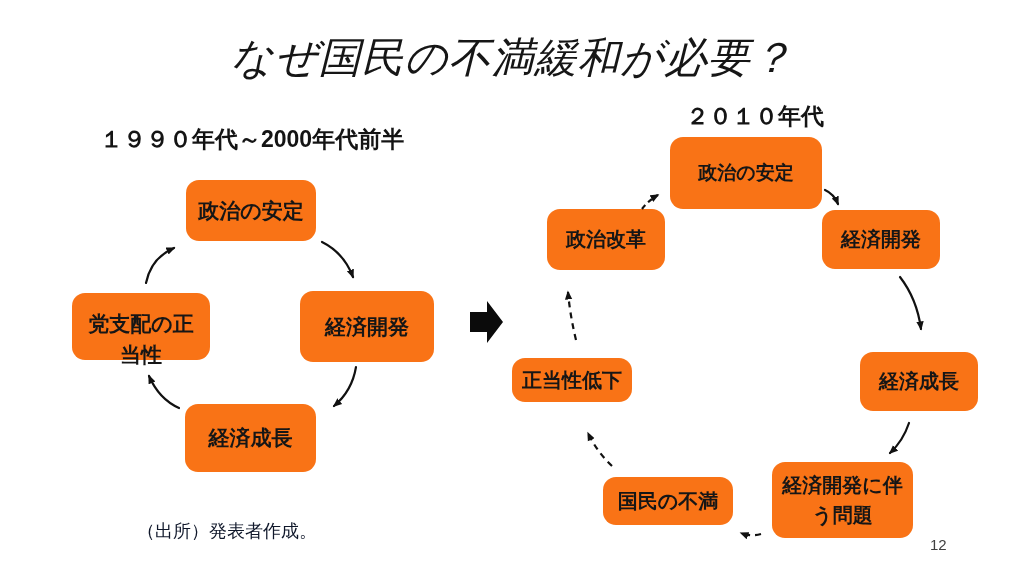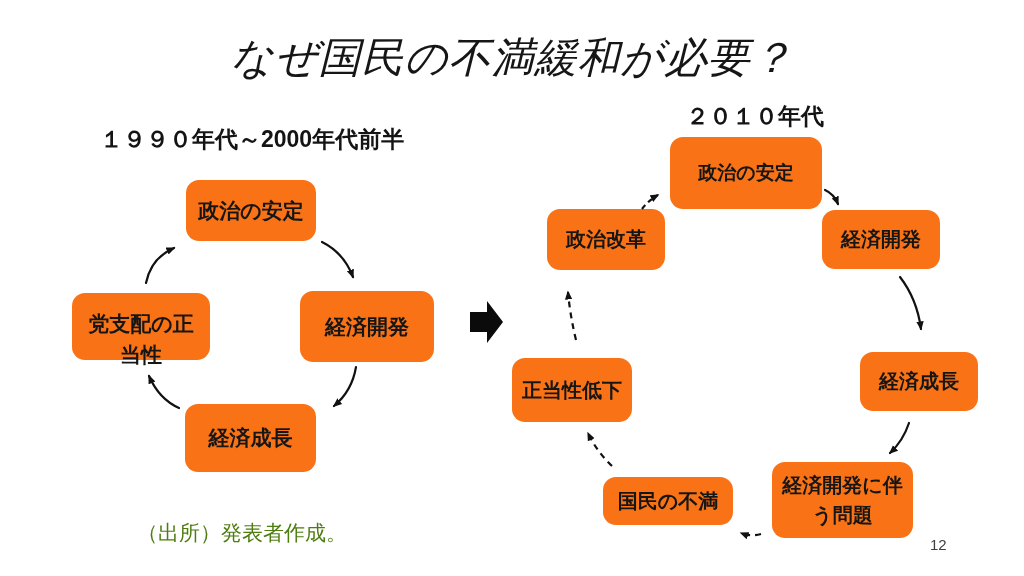--- a/index.html
+++ b/index.html
@@ -28,24 +28,24 @@
   .n-l3{left:185px;top:404px;width:131px;height:68px;font-size:21px;}
   .n-l4{left:72px;top:293px;width:138px;height:67px;font-size:21px;line-height:1.5;}
   .n-l4 span{width:116px;margin-top:25px;}
   
   .n-r1{left:670px;top:137px;width:152px;height:72px;font-size:19px;flex-direction:column;gap:9px;}
   .n-r2{left:822px;top:210px;width:118px;height:59px;font-size:20px;}
   .n-r3{left:860px;top:352px;width:118px;height:59px;font-size:20px;}
   .n-r4{left:772px;top:462px;width:141px;height:76px;font-size:20px;line-height:1.5;}
   .n-r4 span{width:128px;}
   .n-r5{left:603px;top:477px;width:130px;height:48px;font-size:20px;}
-  .n-r6{left:512px;top:358px;width:120px;height:64px;font-size:20px;}
+  .n-r6{left:512px;top:358px;width:120px;height:44px;font-size:20px;}
   .n-r7{left:547px;top:209px;width:118px;height:61px;font-size:20px;}
   .source-note{
-    position:absolute;left:137px;top:519px;font-size:21px;color:#4d7c0f;white-space:nowrap;
+    position:absolute;left:137px;top:519px;font-size:18px;color:#0f172a;white-space:nowrap;
   }
   .page-number{
     position:absolute;left:930px;top:536px;font-size:15px;color:#404040;
   }
   .arrow-layer{position:absolute;left:0;top:0;width:1024px;height:576px;pointer-events:none;}
 </style>
 </head>
 <body>
 
 <div class="title">なぜ国民の不満緩和が必要？</div>

